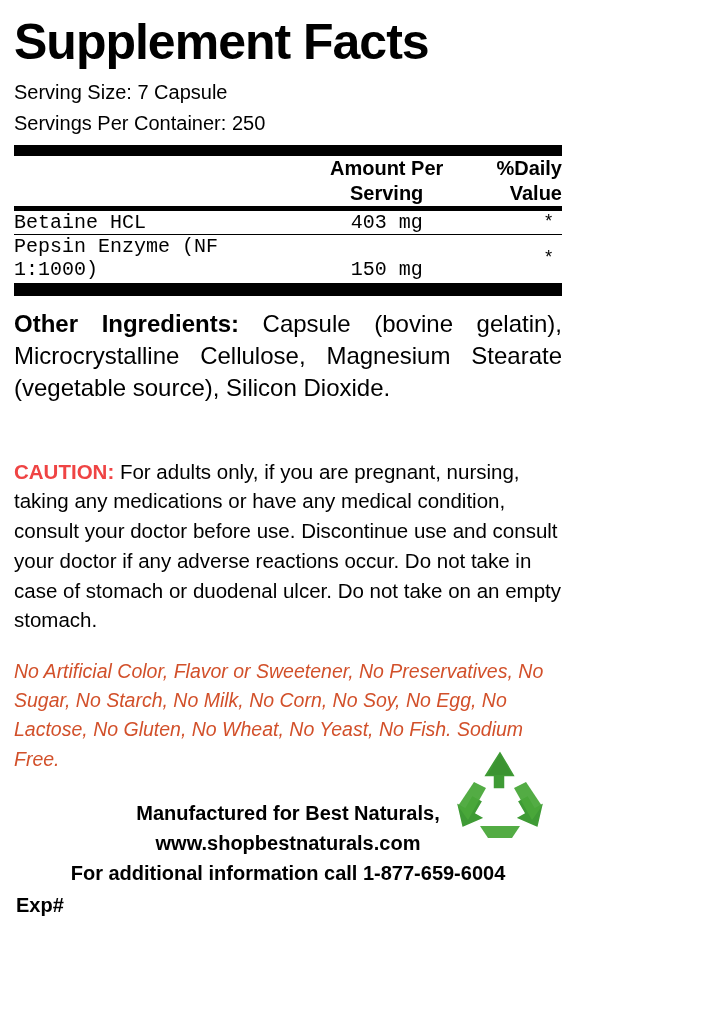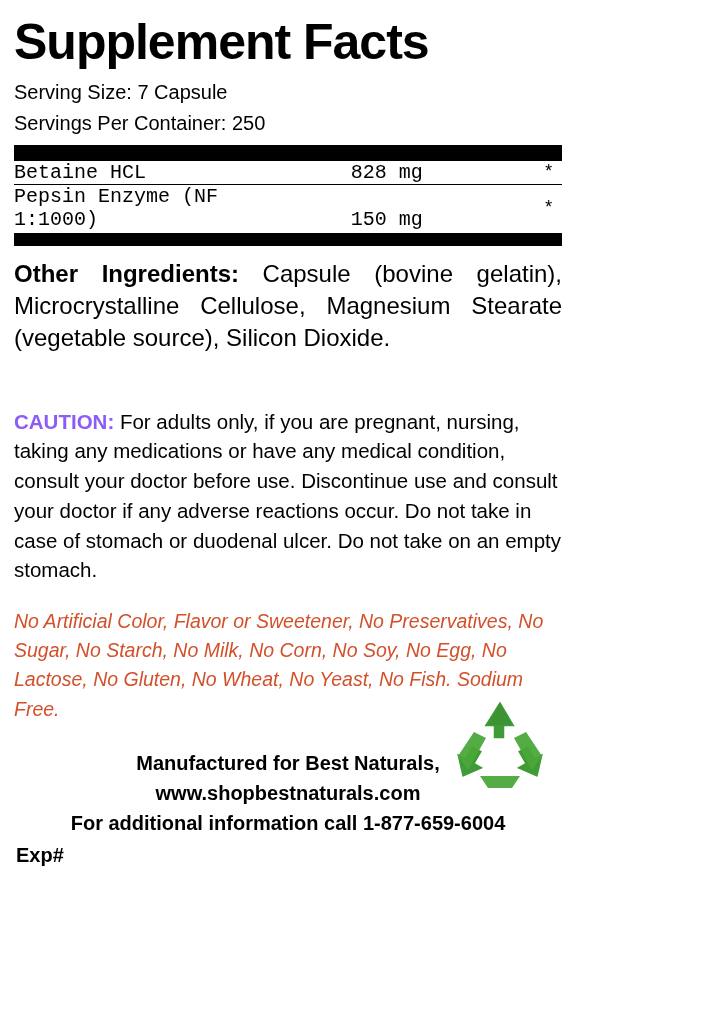--- a/index.html
+++ b/index.html
@@ -106,21 +106,21 @@
   }
   .other-ing b { font-weight: bold; }
 
   
   .caution {
     font-size: 20.5px;
     line-height: 1.45;
     margin-top: 52px;
   }
   .caution-label {
-    color: #8b5cf6;
+    color: #ef4444;
     font-weight: bold;
   }
 
   
   .freefrom {
     color: #d2502a;
     font-style: italic;
     font-size: 19.5px;
     line-height: 1.5;
     margin-top: 22px;
@@ -161,33 +161,53 @@
 
 <div class="panel">
 
   <div class="title">Supplement Facts</div>
 
   <div class="serving-line">Serving Size: 7 Capsule</div>
   <div class="serving-line">Servings Per Container: 250</div>
 
   <div class="rule-thick"></div>
 
+  <table class="facts">
+    <colgroup>
+      <col class="col-name">
+        <col class="col-amount">
+        <col class="col-dv">
+    </colgroup>
+    <tbody>
+      <tr>
+        <td class="head-cell"></td>
+        <td class="head-cell amount">
+          <div>Amount Per</div>
+          <div>Serving</div>
+        </td>
+        <td class="head-cell dv">
+          <div>%Daily</div>
+          <div>Value</div>
+        </td>
+      </tr>
+    </tbody>
+  </table>
 
   <div class="rule-medium"></div>
 
   <table class="facts">
     <colgroup>
       <col class="col-name">
         <col class="col-amount">
         <col class="col-dv">
     </colgroup>
     <tbody>
       <tr>
         <td class="row-cell">Betaine HCL</td>
-        <td class="row-cell amount">828 mg</td>
+        <td class="row-cell amount">403 mg</td>
         <td class="row-cell dv">*</td>
       </tr>
       <tr class="row-divider">
         <td colspan="3"></td>
       </tr>
       <tr>
         <td class="row-cell">Pepsin Enzyme (NF 1:1000)</td>
         <td class="row-cell amount">150 mg</td>
         <td class="row-cell dv">*</td>
       </tr>

